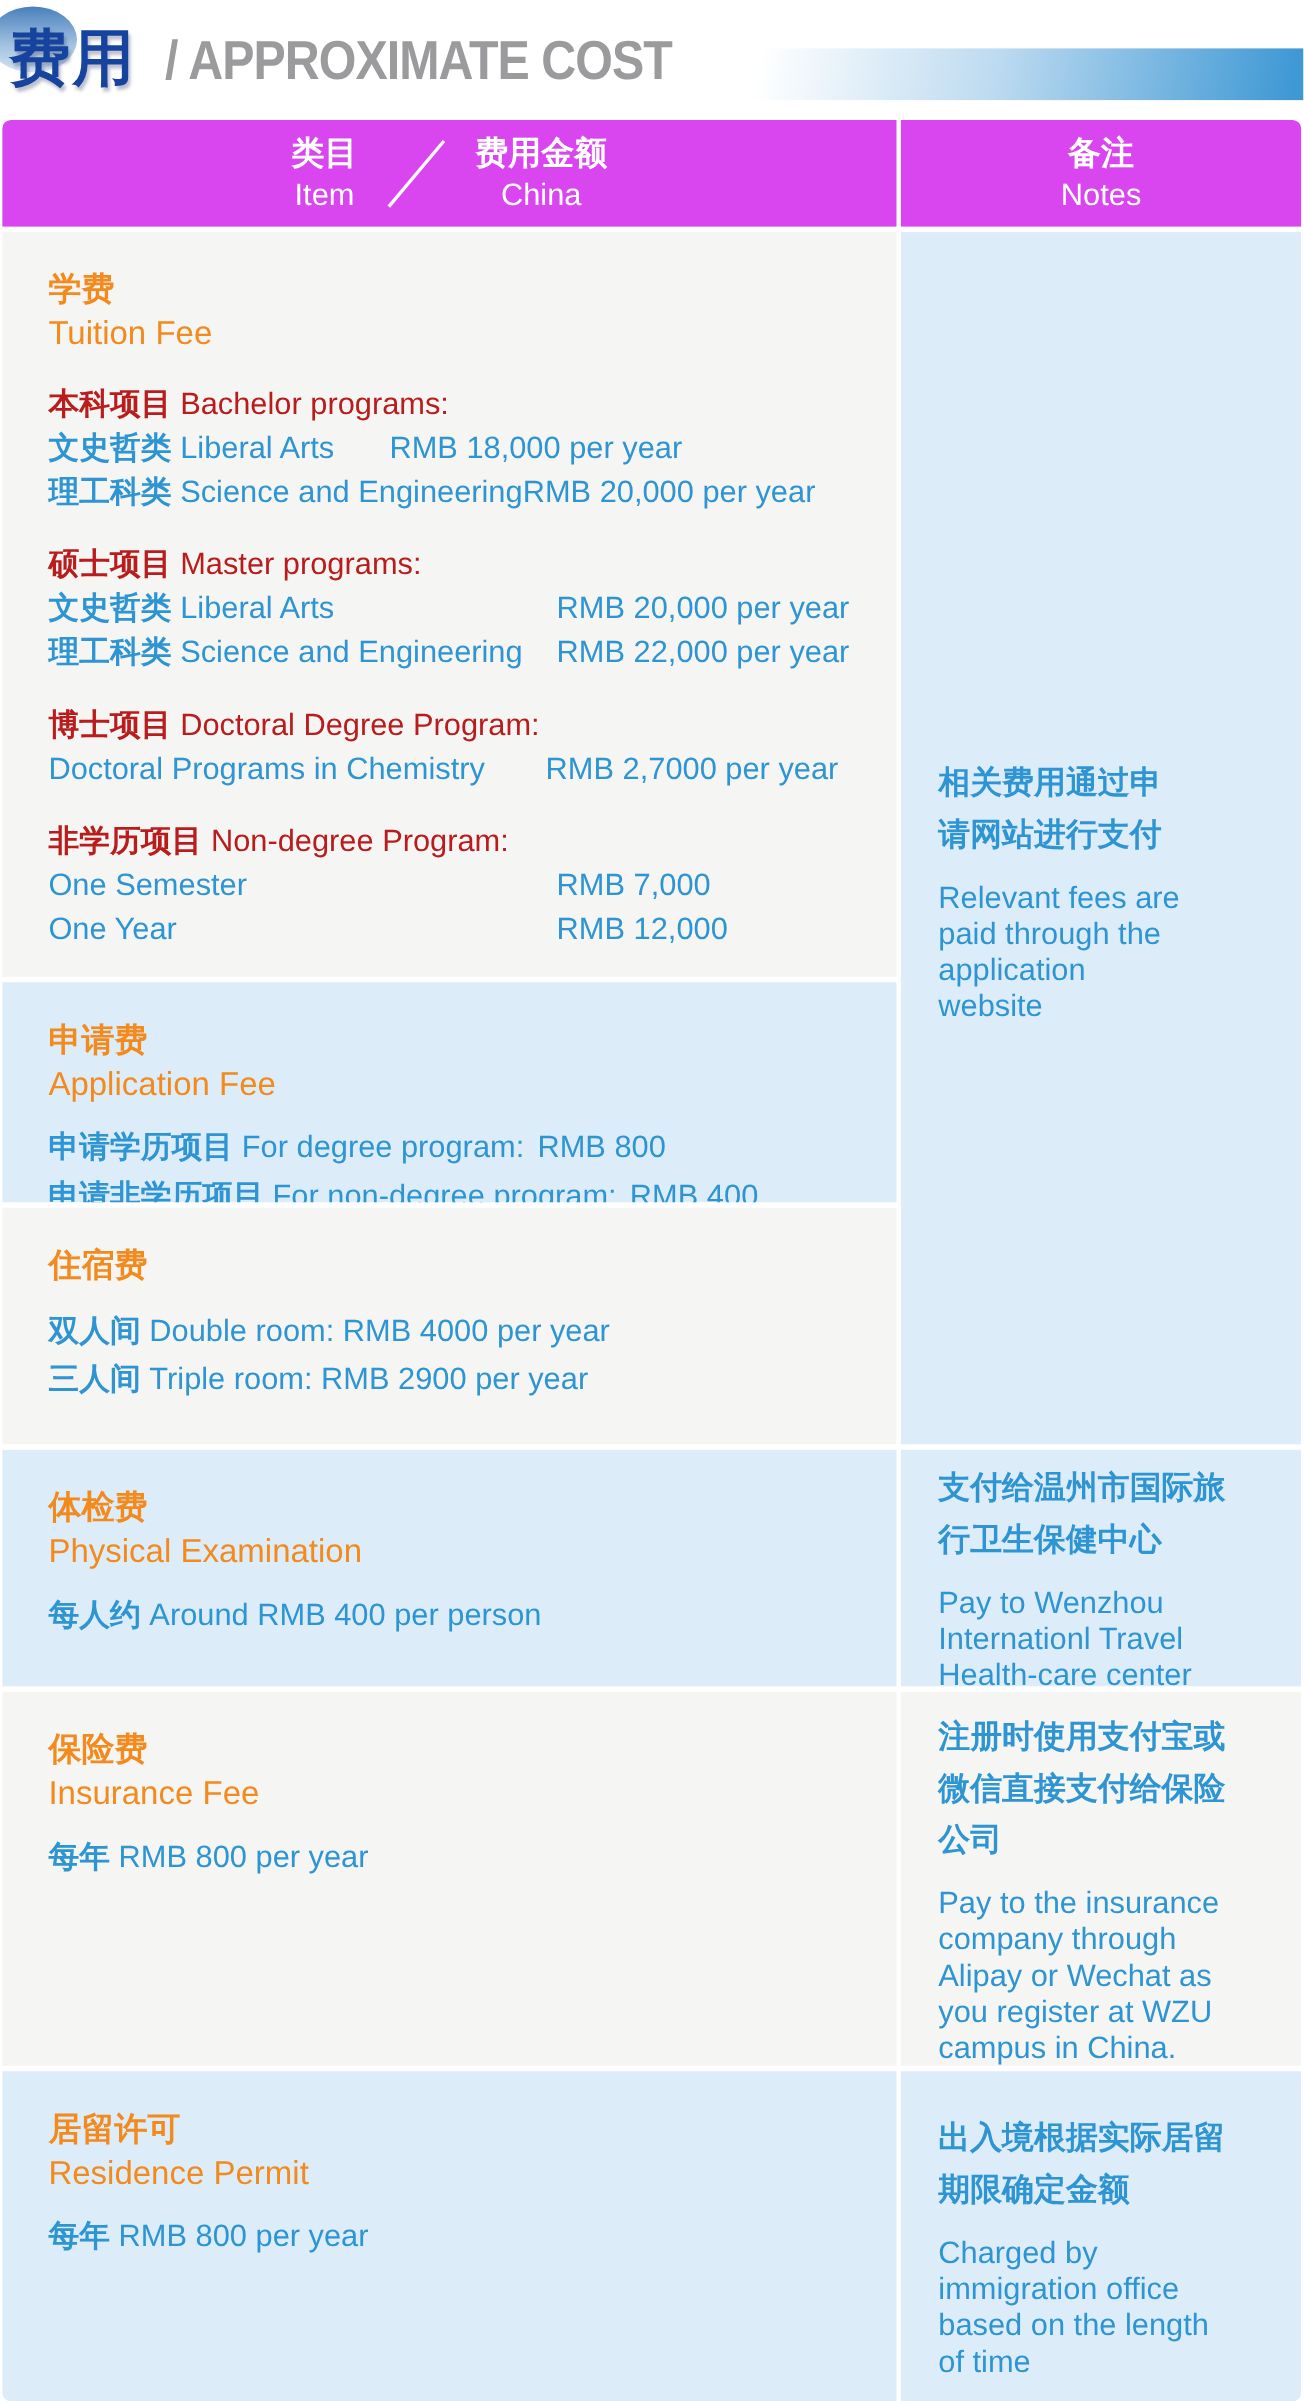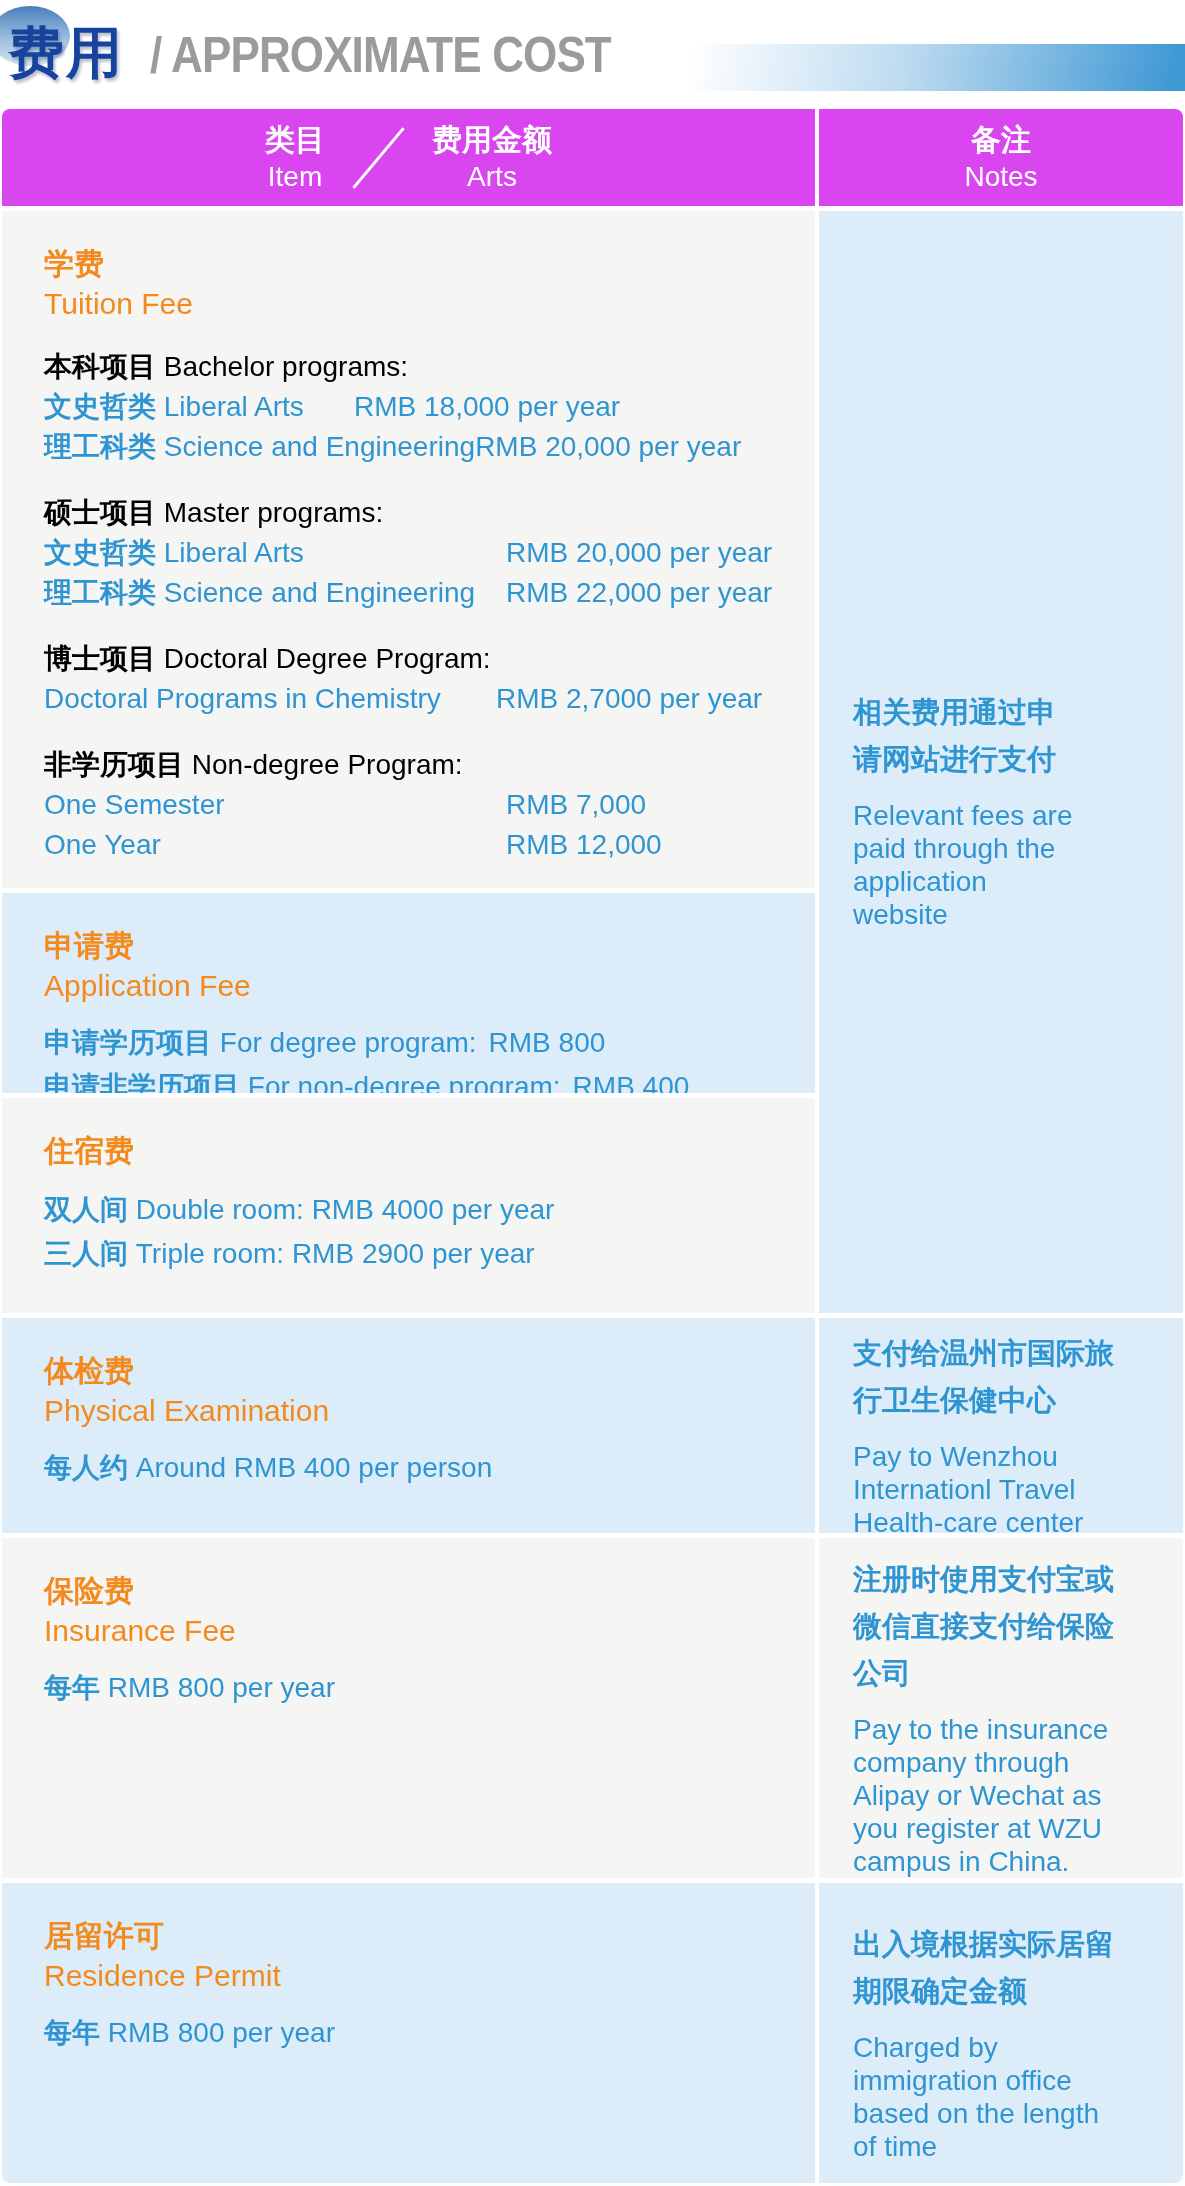--- a/index.html
+++ b/index.html
@@ -38,21 +38,21 @@
   .th-zh{font-size:30px;font-weight:bold;}
   .th-en{font-size:28px;font-weight:normal;}
   .th-slash{width:3px;height:78px;background:#ffffff;transform:rotate(40deg);margin:0 52px;}
   .cell{overflow:hidden;}
   .bg-gray{background:#f5f5f3;}
   .bg-blue{background:#dcedf9;}
   .cell-body{padding:34px 18px 0 42px;}
   .sec-title-zh{font-size:30px;font-weight:bold;color:#f28a1e;line-height:38px;}
   .sec-title-en{font-size:30px;color:#f28a1e;line-height:34px;margin-top:4px;}
   .tgroup{margin-top:26px;}
-  .group-heading{font-size:28px;color:#000000;line-height:40px;}
+  .group-heading{font-size:28px;color:#b91c1c;line-height:40px;}
   .group-heading .zh{font-weight:bold;}
   .fee-line{display:flex;font-size:28px;color:#2e95d2;line-height:40px;}
   .fee-line .zh{font-weight:bold;}
   .fl-label{flex:0 0 auto;}
   .g-bach .fl-label{min-width:310px;}
   .g-mast .fl-label{min-width:462px;}
   .g-doct .fl-label{min-width:452px;}
   .g-nond .fl-label{min-width:462px;}
   .simple-lines{margin-top:18px;}
   .simple-line{font-size:28px;color:#2e95d2;line-height:44px;}
@@ -77,21 +77,21 @@
 <div class="cost-table">
 
   <div class="th" style="grid-column:1;grid-row:1;">
     <div class="th-stack">
       <span class="th-zh">类目</span>
       <span class="th-en">Item</span>
     </div>
     <div class="th-slash"></div>
     <div class="th-stack">
       <span class="th-zh">费用金额</span>
-      <span class="th-en">Arts</span>
+      <span class="th-en">China</span>
     </div>
   </div>
   <div class="th" style="grid-column:2;grid-row:1;">
     <div class="th-stack">
       <span class="th-zh">备注</span>
       <span class="th-en">Notes</span>
     </div>
   </div>
 
   <div class="cell bg-gray cell-body" style="grid-column:1;grid-row:2;">

